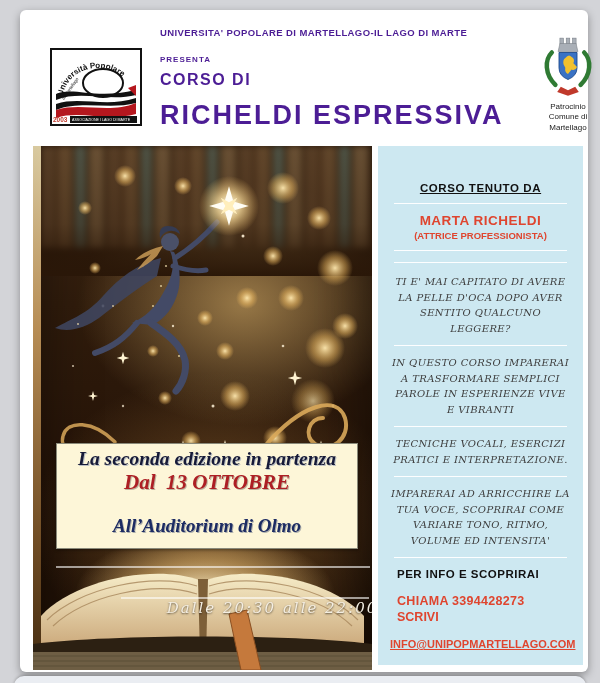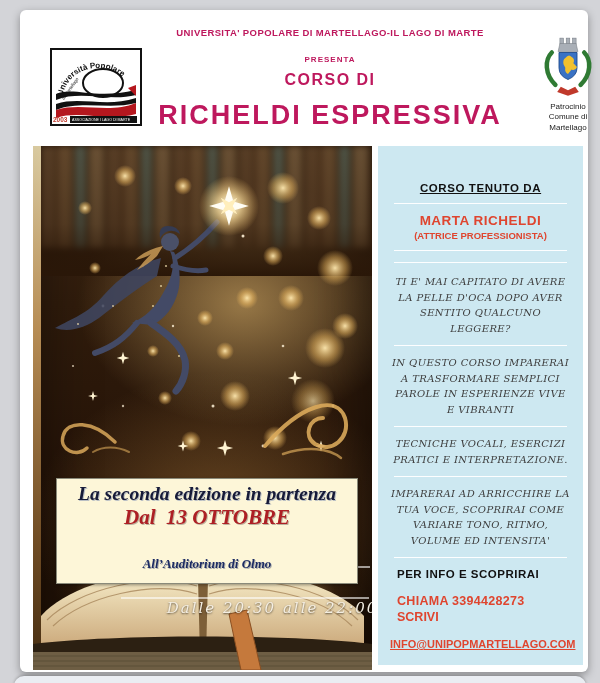--- a/index.html
+++ b/index.html
@@ -6,21 +6,21 @@
   body{font-family:"Liberation Sans",sans-serif;background:#c9c9cd;}
   .canvas{position:relative;width:600px;height:683px;overflow:hidden;background:#d3d4d8;}
 
   
   .poster{position:absolute;left:20px;top:10px;width:568px;height:662px;background:#ffffff;
           border-radius:6px;box-shadow:0 3px 8px rgba(0,0,0,.35);}
   .next-page{position:absolute;left:14px;top:676px;width:572px;height:10px;background:#eaedf2;
              border-radius:10px 10px 0 0;box-shadow:0 -1px 3px rgba(0,0,0,.25);}
 
   
-  .hdr-text{position:absolute;left:145px;top:27px;width:370px;text-align:center;color:#be185d;}
+  .hdr-text{position:absolute;left:160px;top:27px;width:370px;text-align:left;color:#4c1d95;}
   .org-line{font-size:9.5px;font-weight:700;letter-spacing:.4px;}
   .presenta{margin-top:17px;font-size:8px;font-weight:700;letter-spacing:1px;}
   .corso-di{margin-top:7px;font-size:16px;font-weight:800;letter-spacing:1.5px;}
   .big-title{margin-top:11px;font-size:27px;font-weight:800;letter-spacing:2px;}
 
   .logo-wrap{position:absolute;left:50px;top:48px;width:92px;height:78px;}
   .crest-wrap{position:absolute;left:530px;top:36px;width:76px;text-align:center;}
   .crest-cap{font-size:8px;color:#222;line-height:1.3;margin-top:2px;}
 
   
@@ -34,26 +34,26 @@
       background:linear-gradient(180deg,#ecddb0 0%,#c79a5d 35%,#7a5428 75%,#4a3012 100%);opacity:.9;}
   .shelf{position:absolute;left:8px;top:0;right:0;height:102px;opacity:.75;filter:blur(3px);
     background:repeating-linear-gradient(90deg,
       #7d5c3b 0 14px,#58391f 14px 17px,#8f6c45 17px 31px,#46301a 31px 34px,
       #6e8374 34px 45px,#3a2813 45px 48px,#9c7c54 48px 63px,#412d18 63px 66px);}
   .shelf-fade{position:absolute;left:0;top:0;right:0;height:130px;
     background:linear-gradient(180deg,rgba(35,19,7,.25) 0%,rgba(35,19,7,.45) 60%,#2a1708 100%);}
   .art-svg{position:absolute;left:0;top:0;width:339px;height:524px;}
 
   
-  .banner{position:absolute;left:23px;top:332px;width:302px;height:106px;background:#fdf6d8;
+  .banner{position:absolute;left:23px;top:297px;width:302px;height:106px;background:#fdf6d8;
           border:1px solid #8a8a7a;box-shadow:0 1px 3px rgba(0,0,0,.4);text-align:center;
           font-family:"Liberation Serif",serif;font-style:italic;font-weight:700;box-sizing:border-box;padding-top:4px;}
   .banner-l1{font-size:19.5px;color:#161a38;text-shadow:1px 1px 0 rgba(60,90,160,.35);}
   .banner-l2{font-size:21px;color:#ad1f24;white-space:pre-wrap;text-shadow:1px 1px 0 rgba(40,20,20,.3);}
-  .banner-l3{margin-top:26px;font-size:13px;color:#1c2b63;text-shadow:1px 1px 0 rgba(20,40,90,.35);}
+  .banner-l3{margin-top:20px;font-size:19px;color:#1c2b63;text-shadow:1px 1px 0 rgba(20,40,90,.35);}
 
   .time-line{position:absolute;left:0;top:453px;width:100%;box-sizing:border-box;padding-left:58px;
              text-align:center;font-family:"DejaVu Serif",serif;font-style:italic;font-size:15px;
              letter-spacing:2px;color:#f4eee2;text-shadow:0 1px 2px rgba(0,0,0,.6);margin-left:41px;}
 
   
   .panel{position:absolute;left:378px;top:146px;width:205px;height:519px;background:#cde8f1;
          box-sizing:border-box;padding:36px 12px 0 12px;text-align:center;color:#3b3b3b;}
   .sep{height:1px;background:rgba(255,255,255,.95);margin:9px 4px;}
   .sep.gap{margin:11px 4px;}

